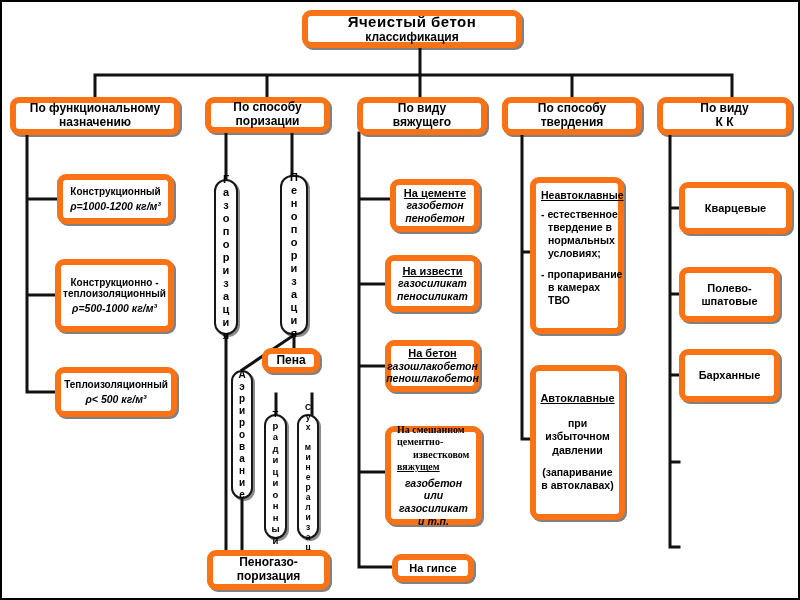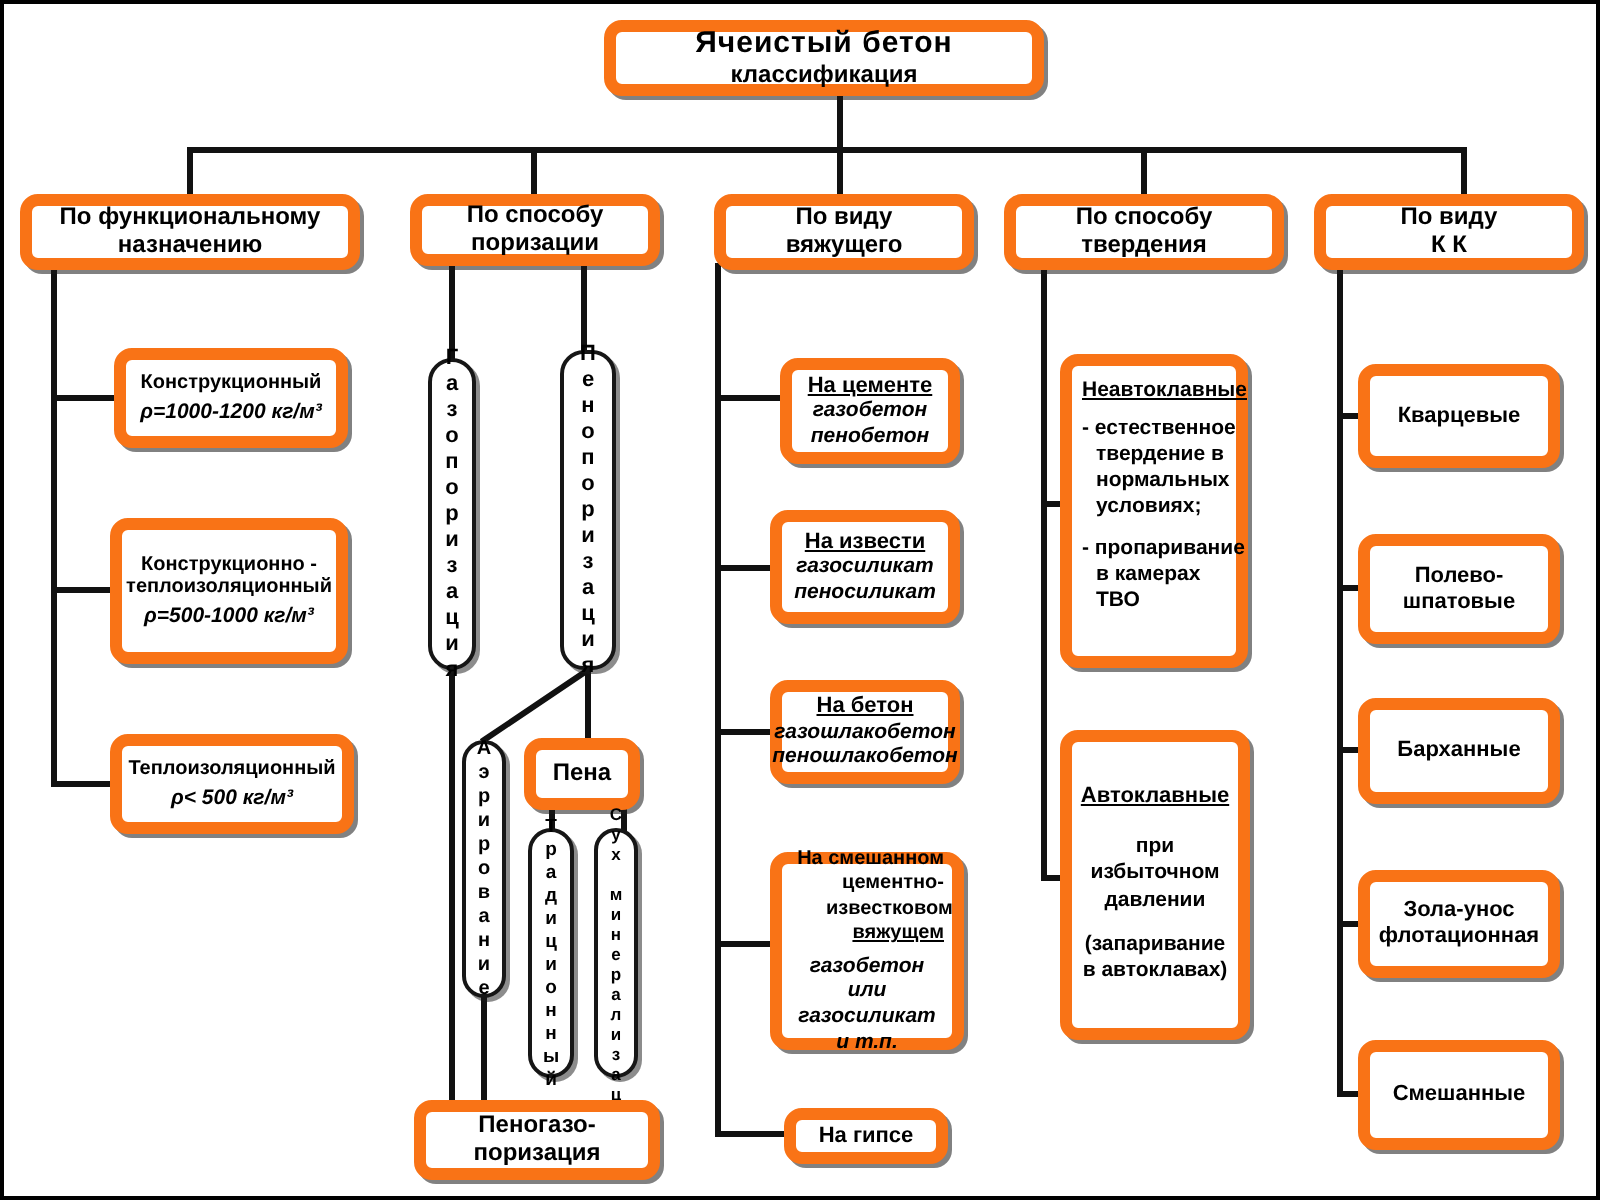--- a/index.html
+++ b/index.html
@@ -27,21 +27,21 @@
   .v11 span { font-size:11px; letter-spacing:1px; }
   .v10 span { font-size:10px; letter-spacing:1px; }
   .v9  span { font-size:9.5px; letter-spacing:.5px; }
   .v8  span { font-size:8.5px; letter-spacing:0; }
 
   .pena { font-size:12px; }
   .foamgas { font-size:12px;align-items:center; }
 
   .utitle { text-decoration:underline; font-size:11px; }
   .ex { font-style:italic; font-weight:bold; font-size:10.5px; line-height:1.2; }
-  .btl { font-size:10px; text-align:right; line-height:1.25; }
+  .btl { font-size:10px; text-align:left; line-height:1.25;font-family:Liberation Serif, serif; }
   .btl.indent { padding-left:16px; }
   .btl.u { text-decoration:underline; }
   .bt-lines { width:100%; padding-left:2px; margin-bottom:3px; }
 
   .left-box { align-items:flex-start; justify-content:flex-start; text-align:left; padding:6px 3px 4px 5px; }
   .left-box .utitle { font-size:10.5px; }
   .pt { font-size:10.5px; padding-left:7px; text-indent:-7px; margin-top:7px; line-height:1.25; }
 
   .auto-box { justify-content:center; gap:8px; }
   .auto-box .utitle { font-size:11px; margin-bottom:4px; }
@@ -105,21 +105,21 @@
 
   <div class="vbox v11" style="left:212px;top:177px;width:24px;height:156px">
     <span>Газопоризация</span>
   </div>
   <div class="vbox v11" style="left:278px;top:173px;width:28px;height:160px">
     <span>Пенопоризация</span>
   </div>
   <div class="vbox v10" style="left:229px;top:368px;width:22px;height:129px">
     <span>Аэрирование</span>
   </div>
-  <div class="box pena" style="left:260px;top:367px;width:58px;height:36px">
+  <div class="box pena" style="left:260px;top:346px;width:58px;height:25px">
     <div>Пена</div>
   </div>
   <div class="vbox v9" style="left:262px;top:412px;width:23px;height:125px">
     <span>Традиционный</span>
   </div>
   <div class="vbox v8" style="left:295px;top:412px;width:22px;height:125px">
     <span>Сух минерализац</span>
   </div>
   <div class="box foamgas" style="left:205px;top:548px;width:123px;height:40px">
     <div style="width:100px">Пеногазо-поризация</div>
@@ -159,29 +159,23 @@
     <div class="utitle">Неавтоклавные</div>
     <div class="pt">- естественное твердение в нормальных условиях;</div>
     <div class="pt">- пропаривание в камерах ТВО</div>
   </div>
   <div class="box auto-box" style="left:528px;top:363px;width:95px;height:155px">
     <div class="utitle">Автоклавные</div>
     <div class="auto-line">при избыточном давлении</div>
     <div class="auto-line">(запаривание в автоклавах)</div>
   </div>
 
-  <div class="box c5" style="left:677px;top:180px;width:101px;height:52px">
+  <div class="box c5" style="left:677px;top:180px;width:113px;height:52px">
     <div>Кварцевые</div>
   </div>
   <div class="box c5" style="left:677px;top:265px;width:101px;height:55px">
     <div>Полево-шпатовые</div>
   </div>
   <div class="box c5" style="left:677px;top:347px;width:101px;height:53px">
     <div>Барханные</div>
   </div>
-  <div class="box c5" style="left:677px;top:433px;width:101px;height:54px">
-    <div>Зола-унос флотационная</div>
-  </div>
-  <div class="box c5" style="left:677px;top:518px;width:101px;height:55px">
-    <div>Смешанные</div>
-  </div>
 
 </div>
 
 </body></html>

